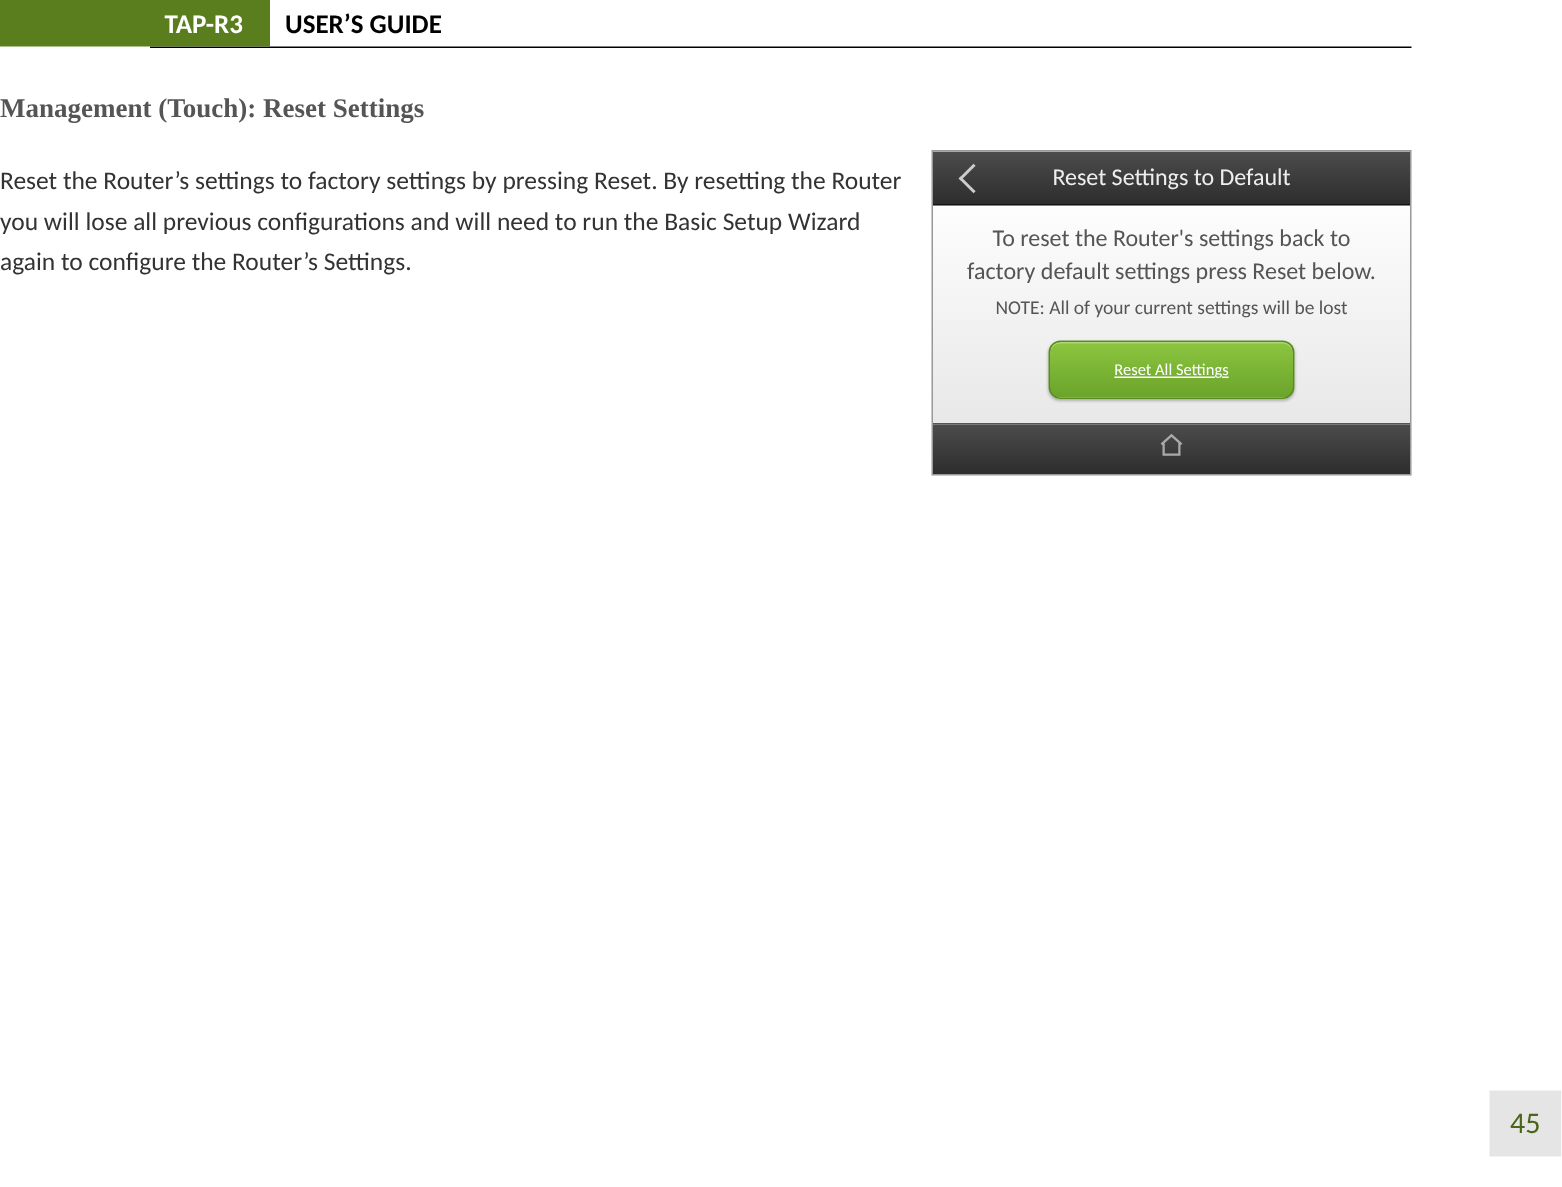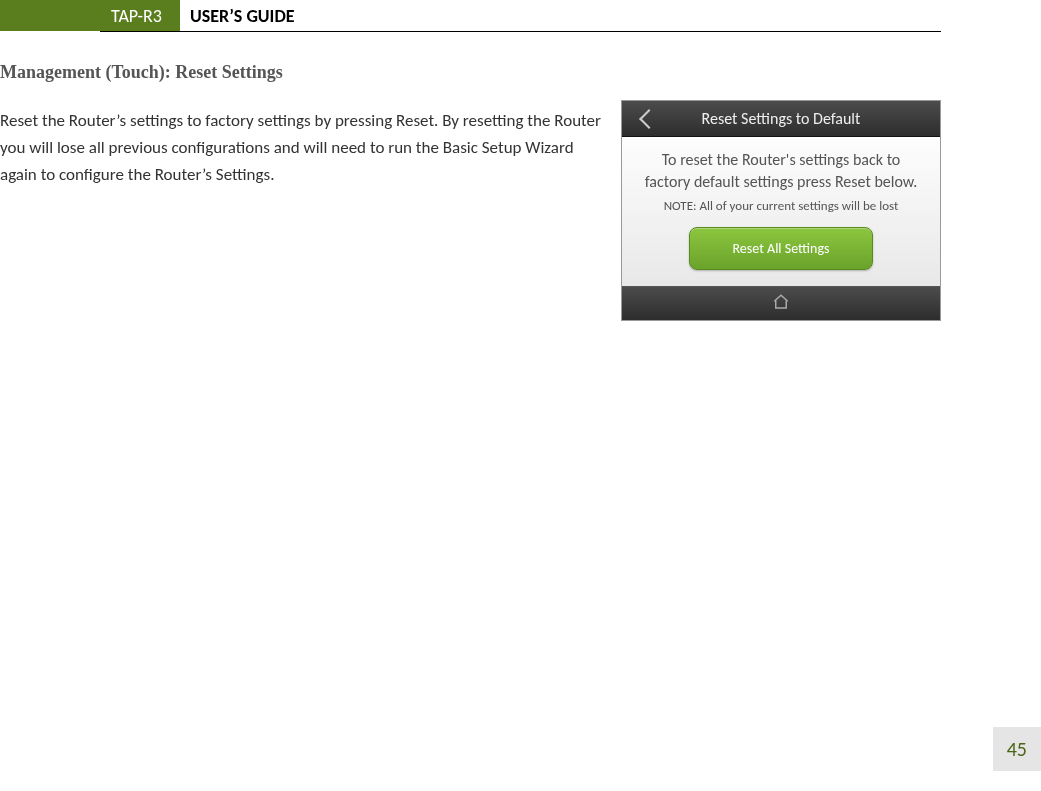--- a/index.html
+++ b/index.html
@@ -14,21 +14,21 @@
       display: flex;
       align-items: stretch;
       margin-left: 100px;
       margin-right: 100px;
       border-bottom: 1px solid #000;
       height: 32px;
     }
     .header-tab {
       background: #5a7d1e;
       color: white;
-      font-weight: normal;
+      font-weight: bold;
       font-size: 18px;
       padding: 5px 18px;
       display: flex;
       align-items: center;
       width: 180px;
       justify-content: flex-end;
       margin-left: -100px;
     }
     .header-title {
       font-weight: bold;
@@ -112,25 +112,26 @@
     .phone-note {
       font-size: 13px;
       color: #555;
       margin-bottom: 14px;
     }
     .reset-button {
       background: linear-gradient(to bottom, #8cc63f, #6aa32a);
       border: 1px solid #5a8a20;
       border-radius: 8px;
       color: white;
-      font-size: 14px;
+      font-size: 11px;
       padding: 12px 43px;
       display: inline-block;
       box-shadow: 0 1px 2px rgba(0,0,0,0.25), inset 0 1px 0 rgba(255,255,255,0.3);
       cursor: pointer;
+      text-decoration: underline;
     }
     .phone-footer {
       background: linear-gradient(to bottom, #4c4c4c, #2d2d2d);
       height: 34px;
       display: flex;
       align-items: center;
       justify-content: center;
       border-top: 1px solid #555;
     }
     .home-icon svg {

